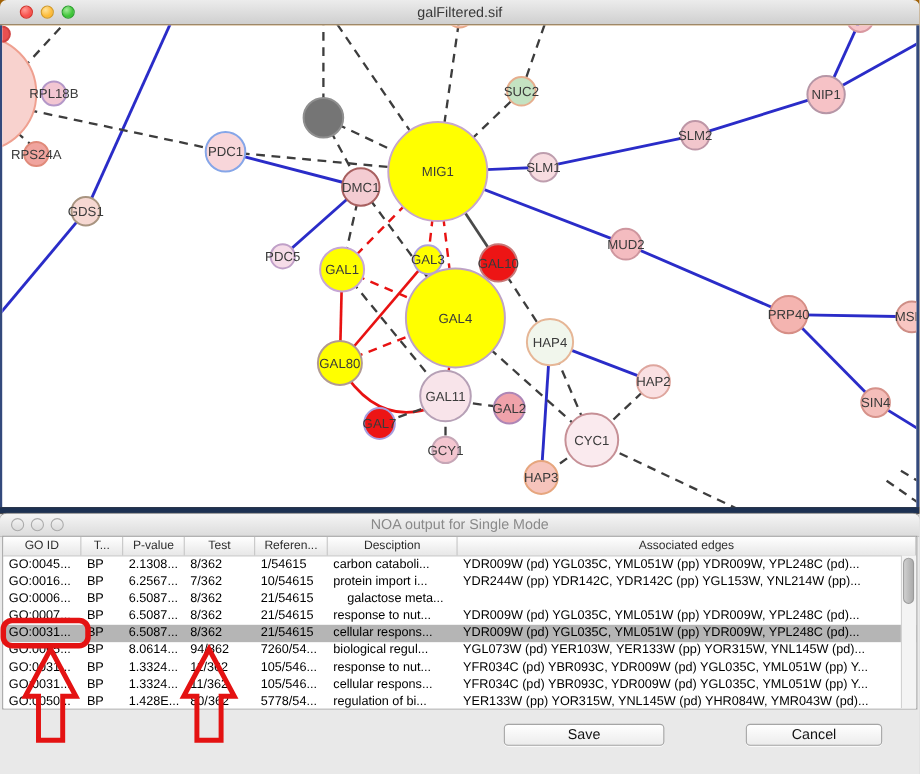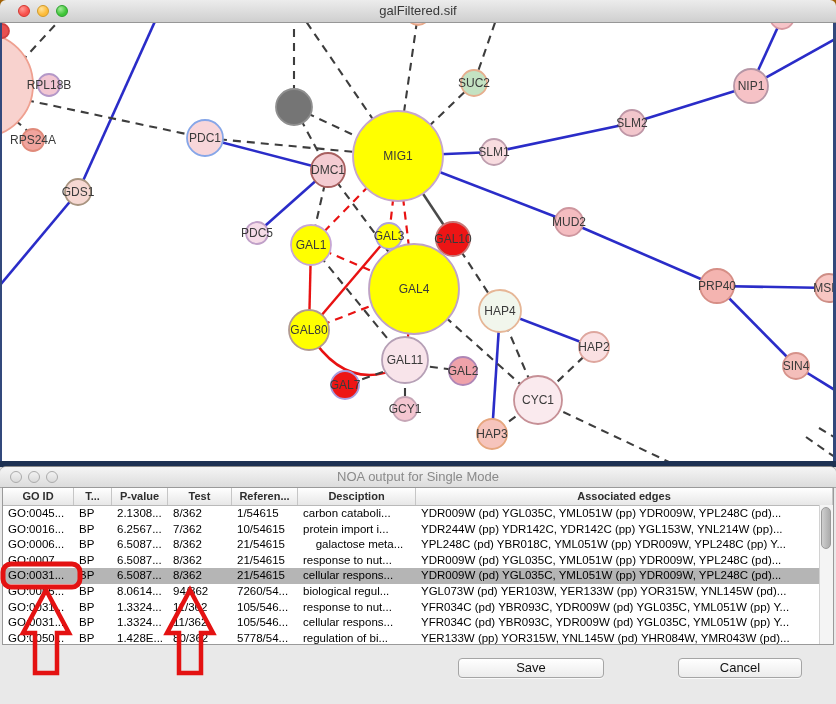--- a/index.html
+++ b/index.html
@@ -36,21 +36,21 @@
   .noa-titlebar{position:absolute;left:0;top:467px;width:836px;height:20px;
     background:linear-gradient(#f5f5f5,#dcdcdc);border-bottom:1px solid #a6a6a6;border-radius:6px 6px 0 0;}
   .tl-ghost{position:absolute;top:471px;width:12px;height:12px;border-radius:50%;
     background:linear-gradient(#f2f2f2,#dadada);border:1px solid #ababab;box-sizing:border-box;}
   .noa-title{position:absolute;left:0;top:467px;width:100%;height:20px;line-height:20px;
     text-align:center;font-size:13px;color:#8a8a8a;font-weight:500;}
 
   .noa-table{position:absolute;left:2px;top:487px;width:832px;height:158px;background:#fff;
     border:1px solid #9a9a9a;box-sizing:border-box;overflow:hidden;}
   .thead{display:flex;height:17px;background:linear-gradient(#ffffff,#e7e7e7);
-    border-bottom:1px solid #b9b9b9;font-weight:bold;}
+    border-bottom:1px solid #b9b9b9;}
   .th{font-size:11px;color:#2e2e2e;text-align:center;line-height:17px;white-space:nowrap;
     overflow:hidden;border-right:1px solid #c6c6c6;box-sizing:border-box;}
   .trow{display:flex;height:15.6px;background:#fff;}
   .trow.sel{background:#b5b5b5;}
   .td{font-size:11.5px;color:#000;line-height:15.6px;white-space:nowrap;overflow:hidden;
     padding-left:5px;box-sizing:border-box;}
   .vscroll{position:absolute;right:0;top:17px;width:13px;bottom:0;background:#f4f4f4;
     border-left:1px solid #d2d2d2;}
   .vthumb{position:absolute;left:1px;top:2px;width:10px;height:42px;background:linear-gradient(90deg,#cfcfcf,#ababab);
     border:1px solid #9a9a9a;border-radius:6px;box-sizing:border-box;}
@@ -231,21 +231,20 @@
           <div class="td" style="width: 118px;">protein import i...</div>
           <div class="td" style="width: auto; flex: 1 1 0%;">YDR244W (pp) YDR142C, YDR142C (pp) YGL153W, YNL214W (pp)...</div>
         </div>
         <div class="trow">
           <div class="td" style="width: 71px;">GO:0006...</div>
           <div class="td" style="width: 38px;">BP</div>
           <div class="td" style="width: 56px;">6.5087...</div>
           <div class="td" style="width: 64px;">8/362</div>
           <div class="td" style="width: 66px;">21/54615</div>
           <div class="td" style="width: 118px; text-align: center;">galactose meta...</div>
-          <div class="td" style="width: auto; flex: 1 1 0%;">YPL248C (pd) YBR018C, YML051W (pp) YDR009W, YPL248C (pp) Y...</div>
         </div>
         <div class="trow">
           <div class="td" style="width: 71px;">GO:0007...</div>
           <div class="td" style="width: 38px;">BP</div>
           <div class="td" style="width: 56px;">6.5087...</div>
           <div class="td" style="width: 64px;">8/362</div>
           <div class="td" style="width: 66px;">21/54615</div>
           <div class="td" style="width: 118px;">response to nut...</div>
           <div class="td" style="width: auto; flex: 1 1 0%;">YDR009W (pd) YGL035C, YML051W (pp) YDR009W, YPL248C (pd)...</div>
         </div>

